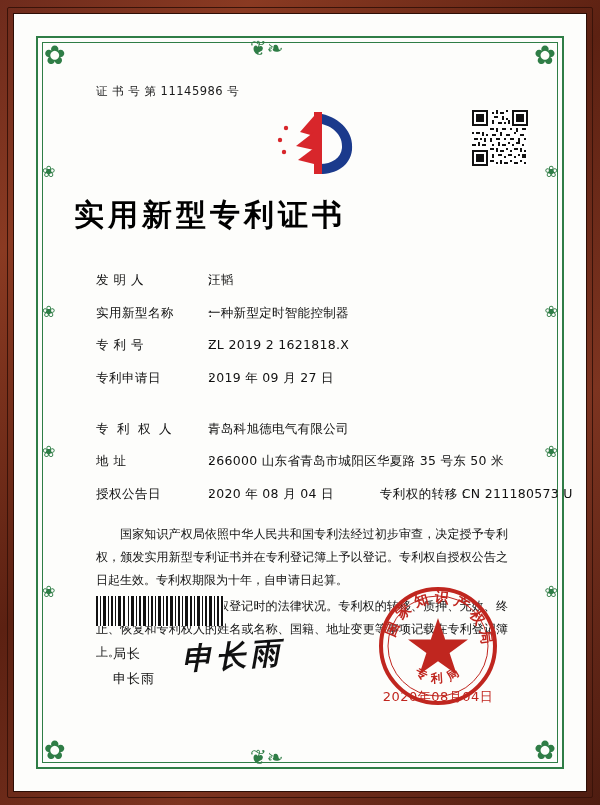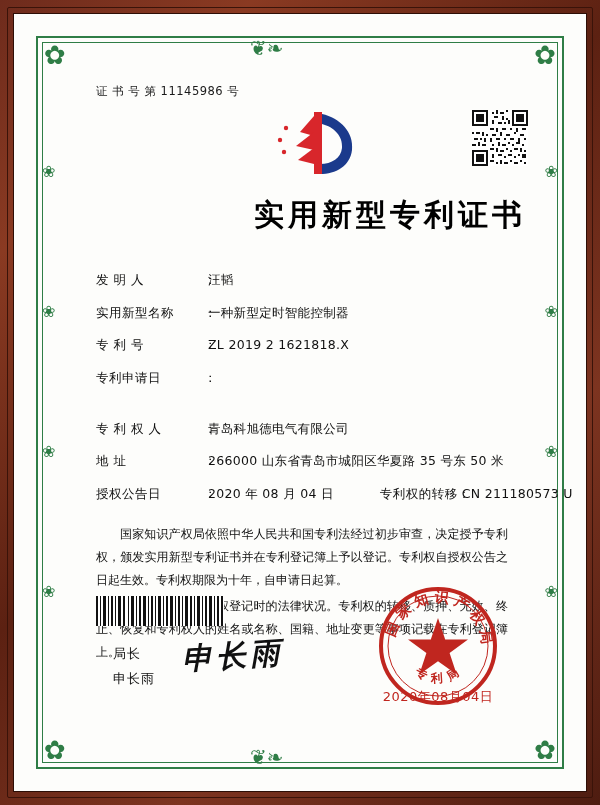--- a/index.html
+++ b/index.html
@@ -106,21 +106,21 @@
   .qr {
     position: absolute;
     right: -2px;
     top: 26px;
     width: 56px;
     height: 56px;
   }
   .qr svg { display: block; }
 
   .title {
-    text-align: right;
+    text-align: left;
     font-family: "DejaVu Serif", "Liberation Serif", serif;
     font-weight: bold;
     font-size: 30px;
     letter-spacing: 4px;
     margin: 96px 0 0 0;
     color: #000;
   }
 
   .fields {
     margin: 36px 0 0 22px;
@@ -361,23 +361,24 @@
 
         <div class="field-row">
           <span class="field-label">专 利 号</span>
           <span class="field-sep">：</span>
           <span class="field-value">ZL 2019 2 1621818.X</span>
         </div>
 
         <div class="field-row">
           <span class="field-label">专利申请日</span>
           <span class="field-sep">：</span>
-        </div>
-
-        <div class="field-row" style="margin-top:34px;">
+          <span class="field-value">2019 年 09 月 27 日</span>
+        </div>
+
+        <div class="field-row" style="margin-top:34px;font-family:Liberation Mono, monospace;">
           <span class="field-label">专 利 权 人</span>
           <span class="field-sep">：</span>
           <span class="field-value">青岛科旭德电气有限公司</span>
         </div>
 
         <div class="field-row">
           <span class="field-label">地 址</span>
           <span class="field-sep">：</span>
           <span class="field-value">266000 山东省青岛市城阳区华夏路 35 号东 50 米</span>
         </div>

